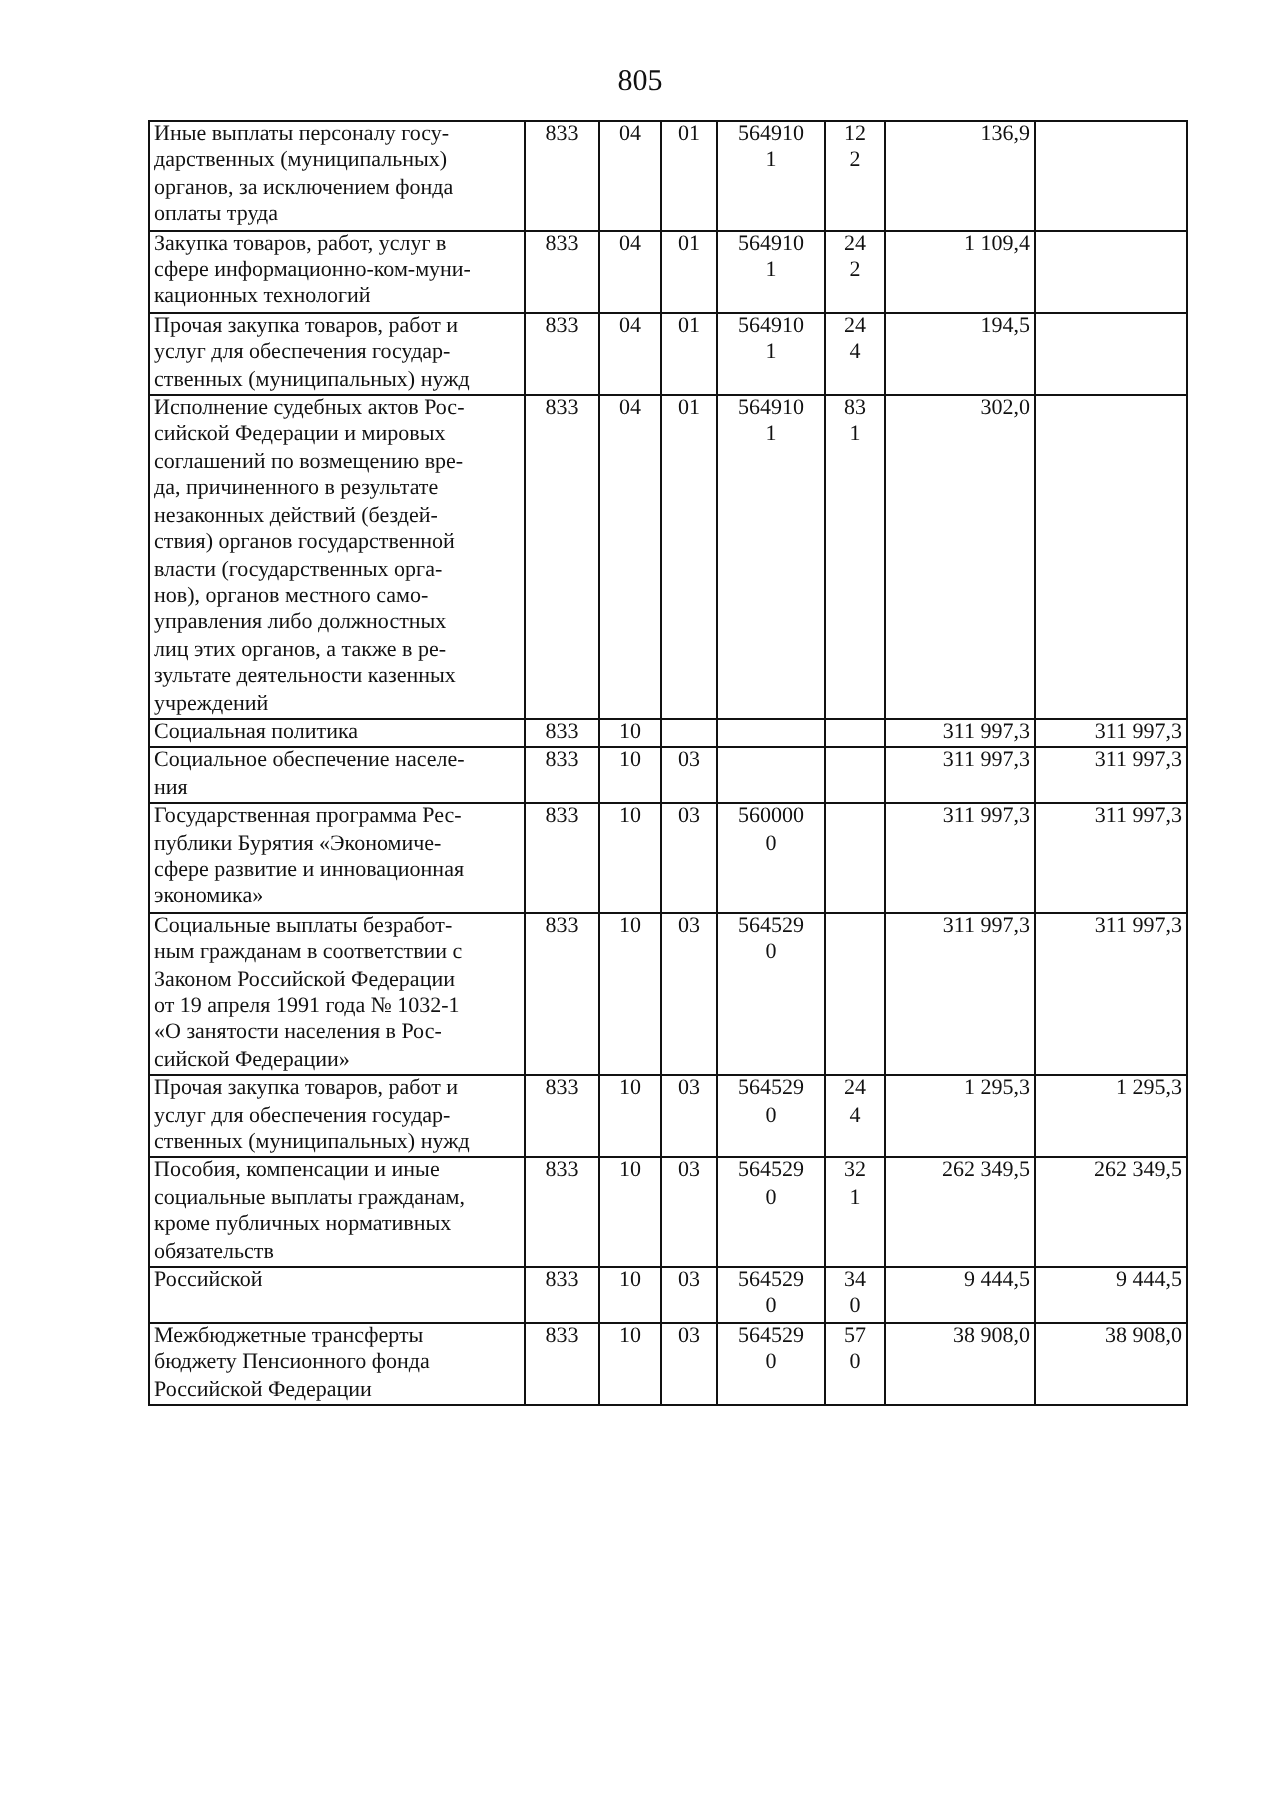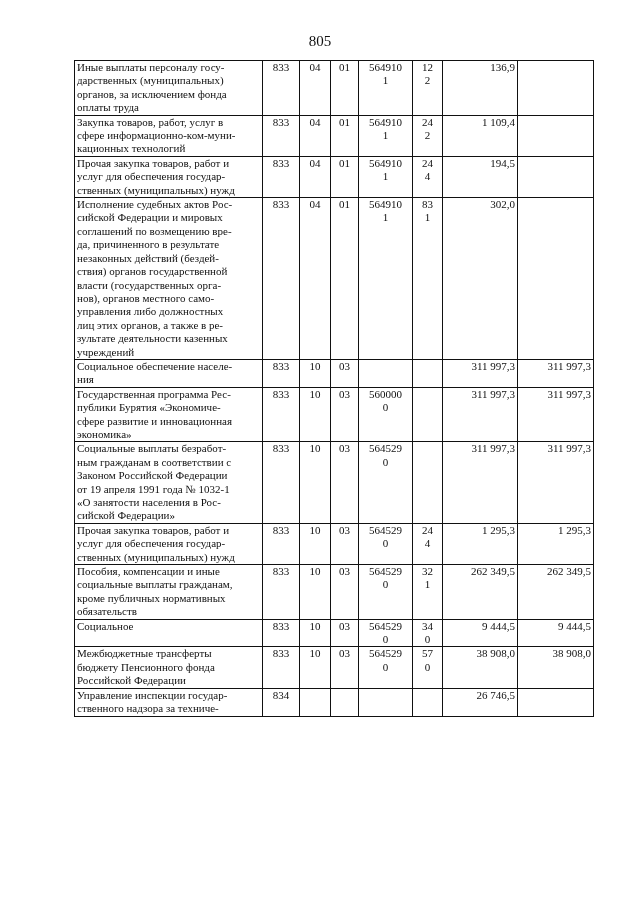--- a/index.html
+++ b/index.html
@@ -68,20 +68,30 @@
         <td class="name"><span>Исполнение судебных актов Рос-</span><br><span>сийской Федерации и мировых</span><br><span>соглашений по возмещению вре-</span><br><span>да, причиненного в результате</span><br><span>незаконных действий (бездей-</span><br><span>ствия) органов государственной</span><br><span>власти (государственных орга-</span><br><span>нов), органов местного само-</span><br><span>управления либо должностных</span><br><span>лиц этих органов, а также в ре-</span><br><span>зультате деятельности казенных</span><br><span>учреждений</span></td>
         <td class="c">833</td>
         <td class="c">04</td>
         <td class="c">01</td>
         <td class="code"><span>564910</span><br><span>1</span></td>
         <td class="code"><span>83</span><br><span>1</span></td>
         <td class="r">302,0</td>
         <td class="r"></td>
       </tr>
       <tr>
+        <td class="name"><span>Социальная политика</span></td>
+        <td class="c">833</td>
+        <td class="c">10</td>
+        <td class="c"></td>
+        <td class="code"></td>
+        <td class="code"></td>
+        <td class="r">311 997,3</td>
+        <td class="r">311 997,3</td>
+      </tr>
+      <tr>
         <td class="name"><span>Социальное обеспечение населе-</span><br><span>ния</span></td>
         <td class="c">833</td>
         <td class="c">10</td>
         <td class="c">03</td>
         <td class="code"></td>
         <td class="code"></td>
         <td class="r">311 997,3</td>
         <td class="r">311 997,3</td>
       </tr>
       <tr>
@@ -118,43 +128,33 @@
         <td class="name"><span>Пособия, компенсации и иные</span><br><span>социальные выплаты гражданам,</span><br><span>кроме публичных нормативных</span><br><span>обязательств</span></td>
         <td class="c">833</td>
         <td class="c">10</td>
         <td class="c">03</td>
         <td class="code"><span>564529</span><br><span>0</span></td>
         <td class="code"><span>32</span><br><span>1</span></td>
         <td class="r">262 349,5</td>
         <td class="r">262 349,5</td>
       </tr>
       <tr>
-        <td class="name"><span>Социальное</span></td>
+        <td class="name"><span>Российской</span></td>
         <td class="c">833</td>
         <td class="c">10</td>
         <td class="c">03</td>
         <td class="code"><span>564529</span><br><span>0</span></td>
         <td class="code"><span>34</span><br><span>0</span></td>
         <td class="r">9 444,5</td>
         <td class="r">9 444,5</td>
       </tr>
       <tr>
         <td class="name"><span>Межбюджетные трансферты</span><br><span>бюджету Пенсионного фонда</span><br><span>Российской Федерации</span></td>
         <td class="c">833</td>
         <td class="c">10</td>
         <td class="c">03</td>
         <td class="code"><span>564529</span><br><span>0</span></td>
         <td class="code"><span>57</span><br><span>0</span></td>
         <td class="r">38 908,0</td>
         <td class="r">38 908,0</td>
       </tr>
-      <tr>
-        <td class="name"><span>Управление инспекции государ-</span><br><span>ственного надзора за техниче-</span></td>
-        <td class="c">834</td>
-        <td class="c"></td>
-        <td class="c"></td>
-        <td class="code"></td>
-        <td class="code"></td>
-        <td class="r">26 746,5</td>
-        <td class="r"></td>
-      </tr>
     </tbody>
 </table>
 
 </body></html>

